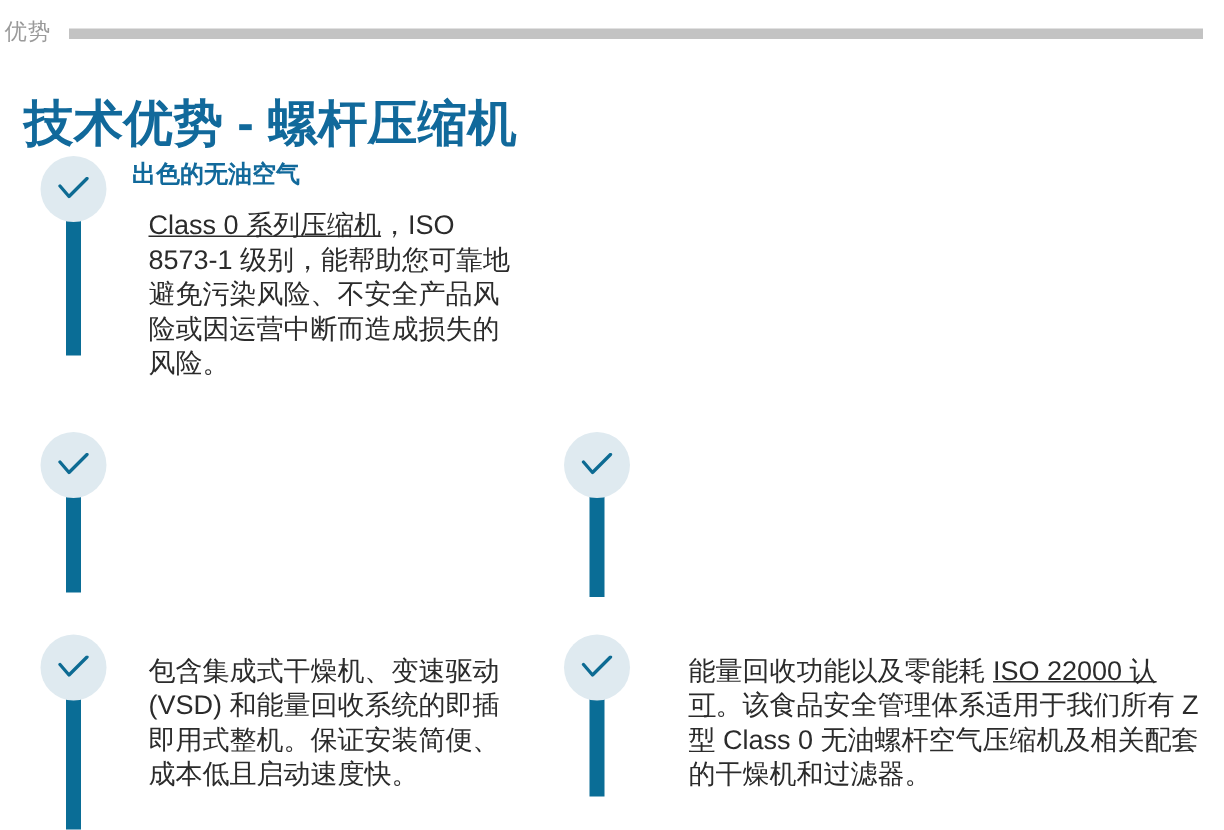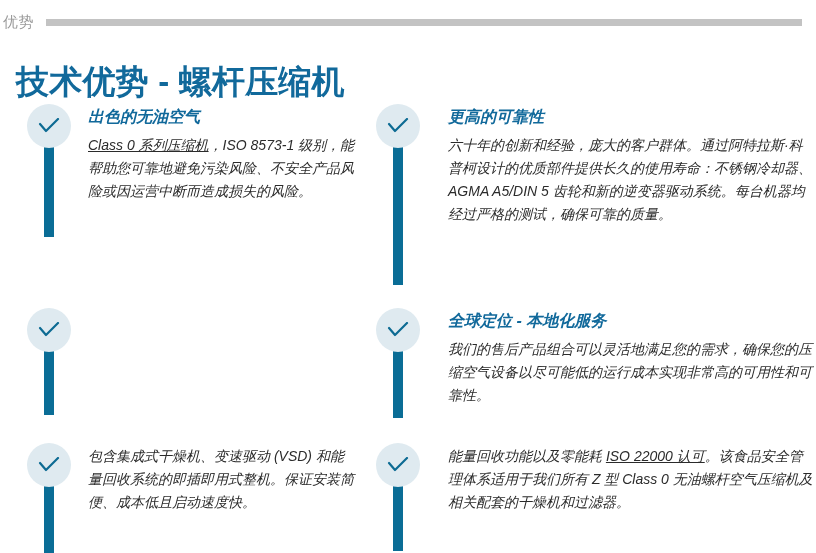--- a/index.html
+++ b/index.html
@@ -60,21 +60,20 @@
   
   .features {
     position: absolute;
     left: 0;
     top: 104px;
     width: 816px;
   }
   .feature-row {
     display: flex;
     width: 816px;
-    font-style: italic;
   }
   .feature-col-left  { width: 355px; flex: 0 0 355px; }
   .feature-col-right { width: 461px; flex: 0 0 461px; }
 
   .feature {
     display: flex;
     align-items: flex-start;
   }
 
   
@@ -111,22 +110,22 @@
     padding-top: 2px;
   }
   .feature-title {
     margin: 0 0 6px 0;
     font-size: 16px;
     font-weight: bold;
     color: #11699b;
     line-height: 22px;
   }
   .feature-text {
-    margin: 0;
-    font-size: 14px;
+    margin: 11px;
+    font-size: 18px;
     line-height: 23px;
     color: #2b2b2b;
   }
   .feature-text .inline-link {
     text-decoration: underline;
     color: inherit;
     cursor: pointer;
   }
 
   
@@ -165,36 +164,20 @@
           </div>
           <div class="marker-bar bar-h1"></div>
         </div>
         <div class="feature-body">
           <h3 class="feature-title">出色的无油空气</h3>
           <p class="feature-text"><span class="inline-link">Class 0 系列压缩机</span><span>，ISO 8573-1 级别，能帮助您可靠地避免污染风险、不安全产品风险或因运营中断而造成损失的风险。</span></p>
         </div>
       </div>
     </div>
 
-    <div class="feature-col-right">
-      <div class="feature">
-        <div class="marker">
-          <div class="marker-circle">
-            <svg width="22" height="16" viewBox="0 0 22 16" aria-hidden="true">
-              <polyline points="2,6 8,13 20,1" fill="none" stroke="#0d6b93" stroke-width="2.2" stroke-linecap="round" stroke-linejoin="round"></polyline>
-            </svg>
-          </div>
-          <div class="marker-bar bar-h2"></div>
-        </div>
-        <div class="feature-body">
-          <h3 class="feature-title">更高的可靠性</h3>
-          <p class="feature-text"><span>六十年的创新和经验，庞大的客户群体。通过阿特拉斯·科普柯设计的优质部件提供长久的使用寿命：不锈钢冷却器、AGMA A5/DIN 5 齿轮和新的逆变器驱动系统。每台机器均经过严格的测试，确保可靠的质量。</span></p>
-        </div>
-      </div>
-    </div>
   </div>
 
   <div class="feature-row row-2">
     <div class="feature-col-left">
       <div class="feature">
         <div class="marker">
           <div class="marker-circle">
             <svg width="22" height="16" viewBox="0 0 22 16" aria-hidden="true">
               <polyline points="2,6 8,13 20,1" fill="none" stroke="#0d6b93" stroke-width="2.2" stroke-linecap="round" stroke-linejoin="round"></polyline>
             </svg>
@@ -207,24 +190,20 @@
     <div class="feature-col-right">
       <div class="feature">
         <div class="marker">
           <div class="marker-circle">
             <svg width="22" height="16" viewBox="0 0 22 16" aria-hidden="true">
               <polyline points="2,6 8,13 20,1" fill="none" stroke="#0d6b93" stroke-width="2.2" stroke-linecap="round" stroke-linejoin="round"></polyline>
             </svg>
           </div>
           <div class="marker-bar bar-h4"></div>
         </div>
-        <div class="feature-body">
-          <h3 class="feature-title">全球定位 - 本地化服务</h3>
-          <p class="feature-text"><span>我们的售后产品组合可以灵活地满足您的需求，确保您的压缩空气设备以尽可能低的运行成本实现非常高的可用性和可靠性。</span></p>
-        </div>
       </div>
     </div>
   </div>
 
   <div class="feature-row row-3">
     <div class="feature-col-left">
       <div class="feature">
         <div class="marker">
           <div class="marker-circle">
             <svg width="22" height="16" viewBox="0 0 22 16" aria-hidden="true">

